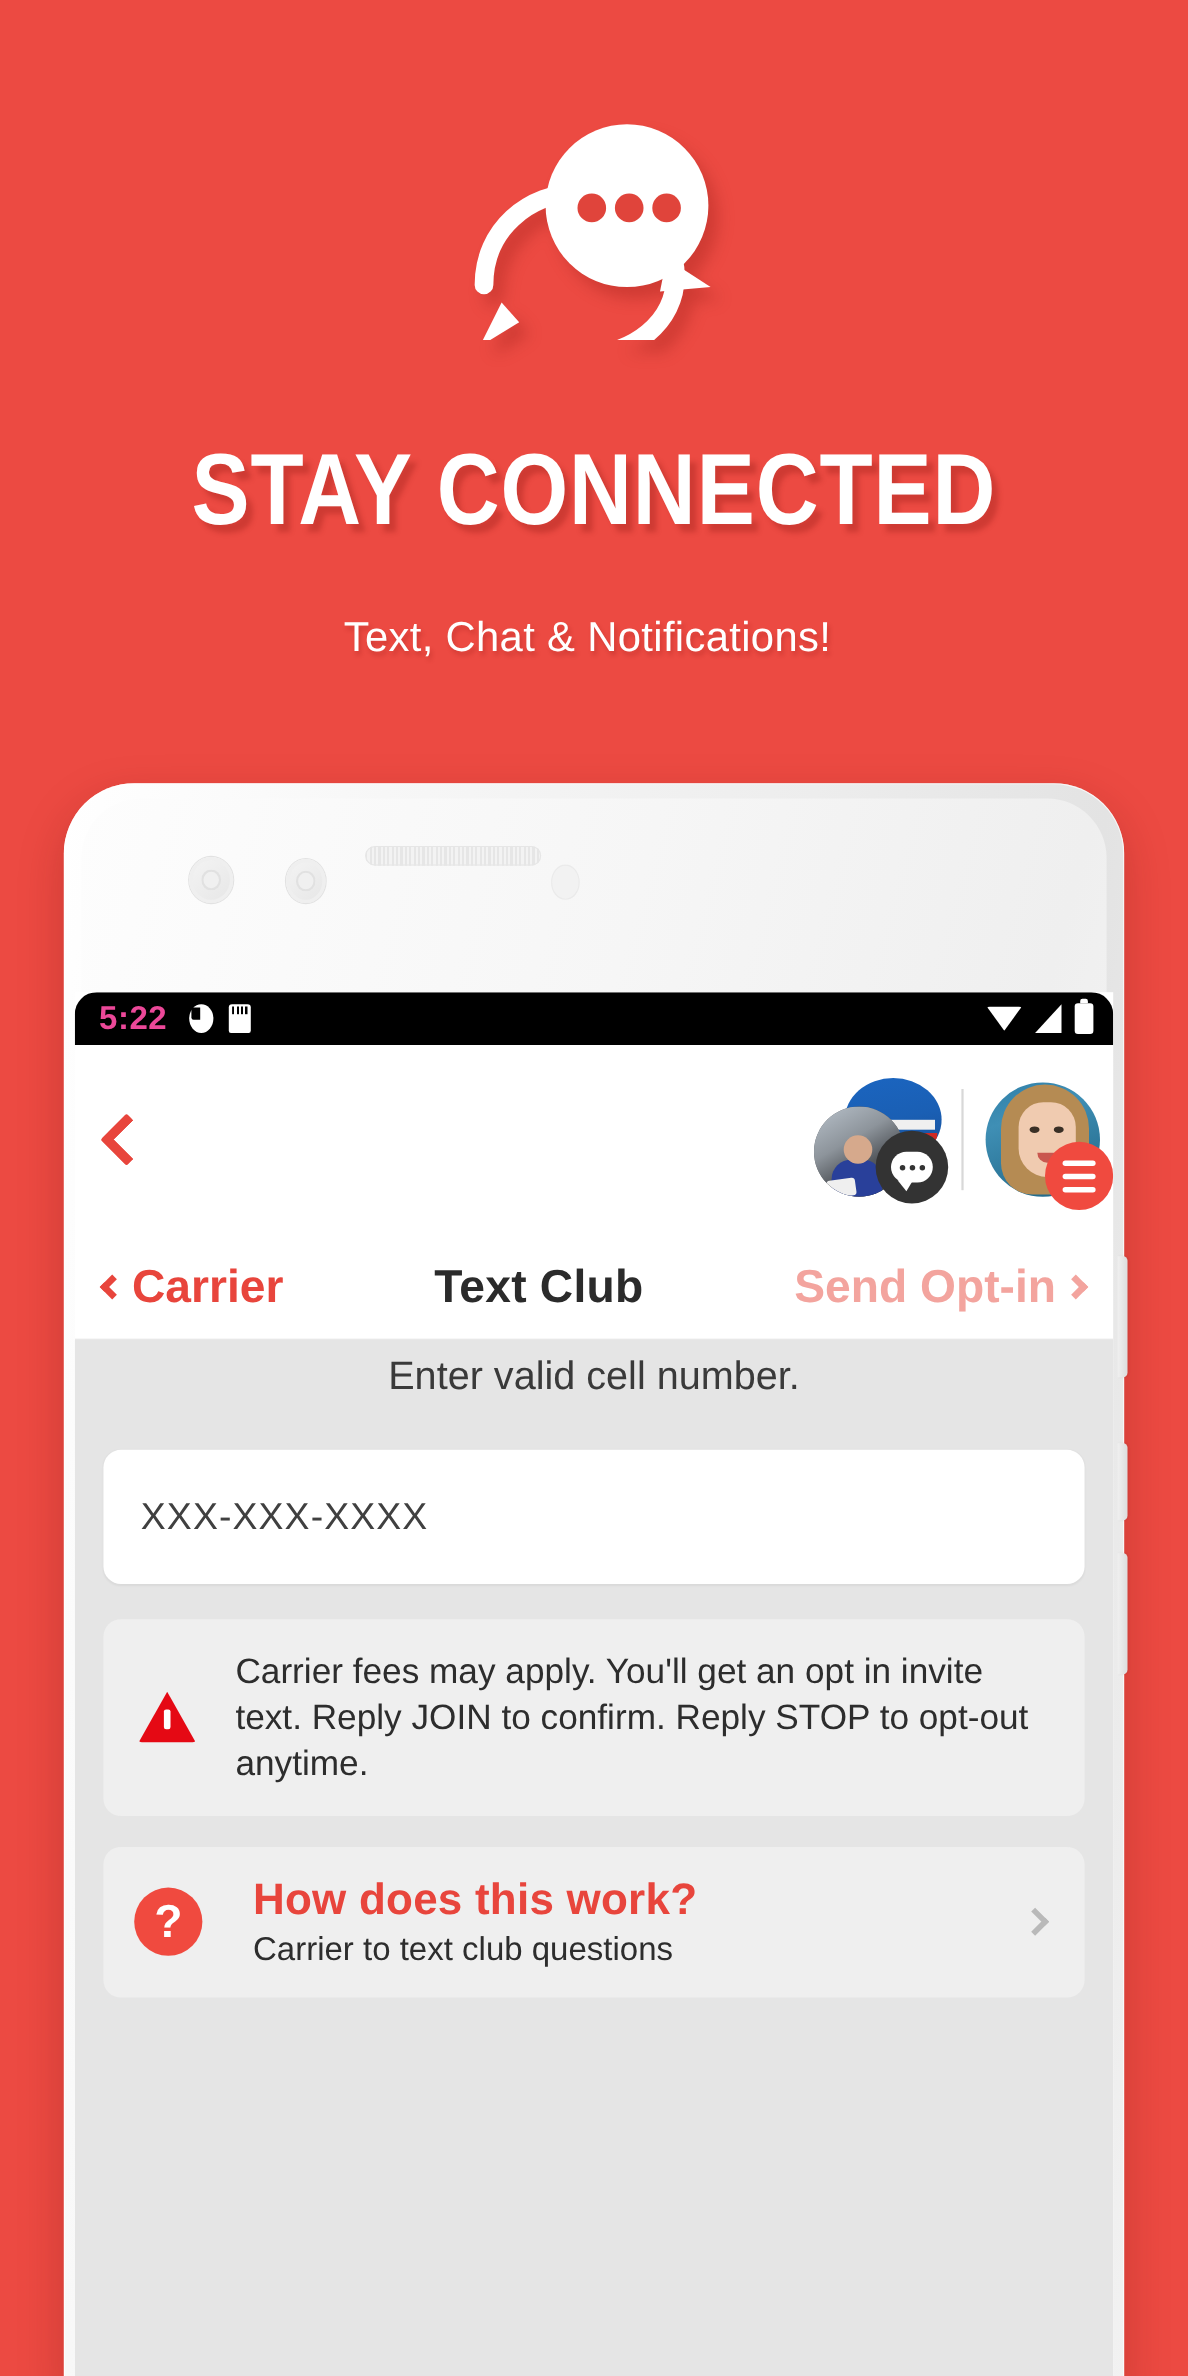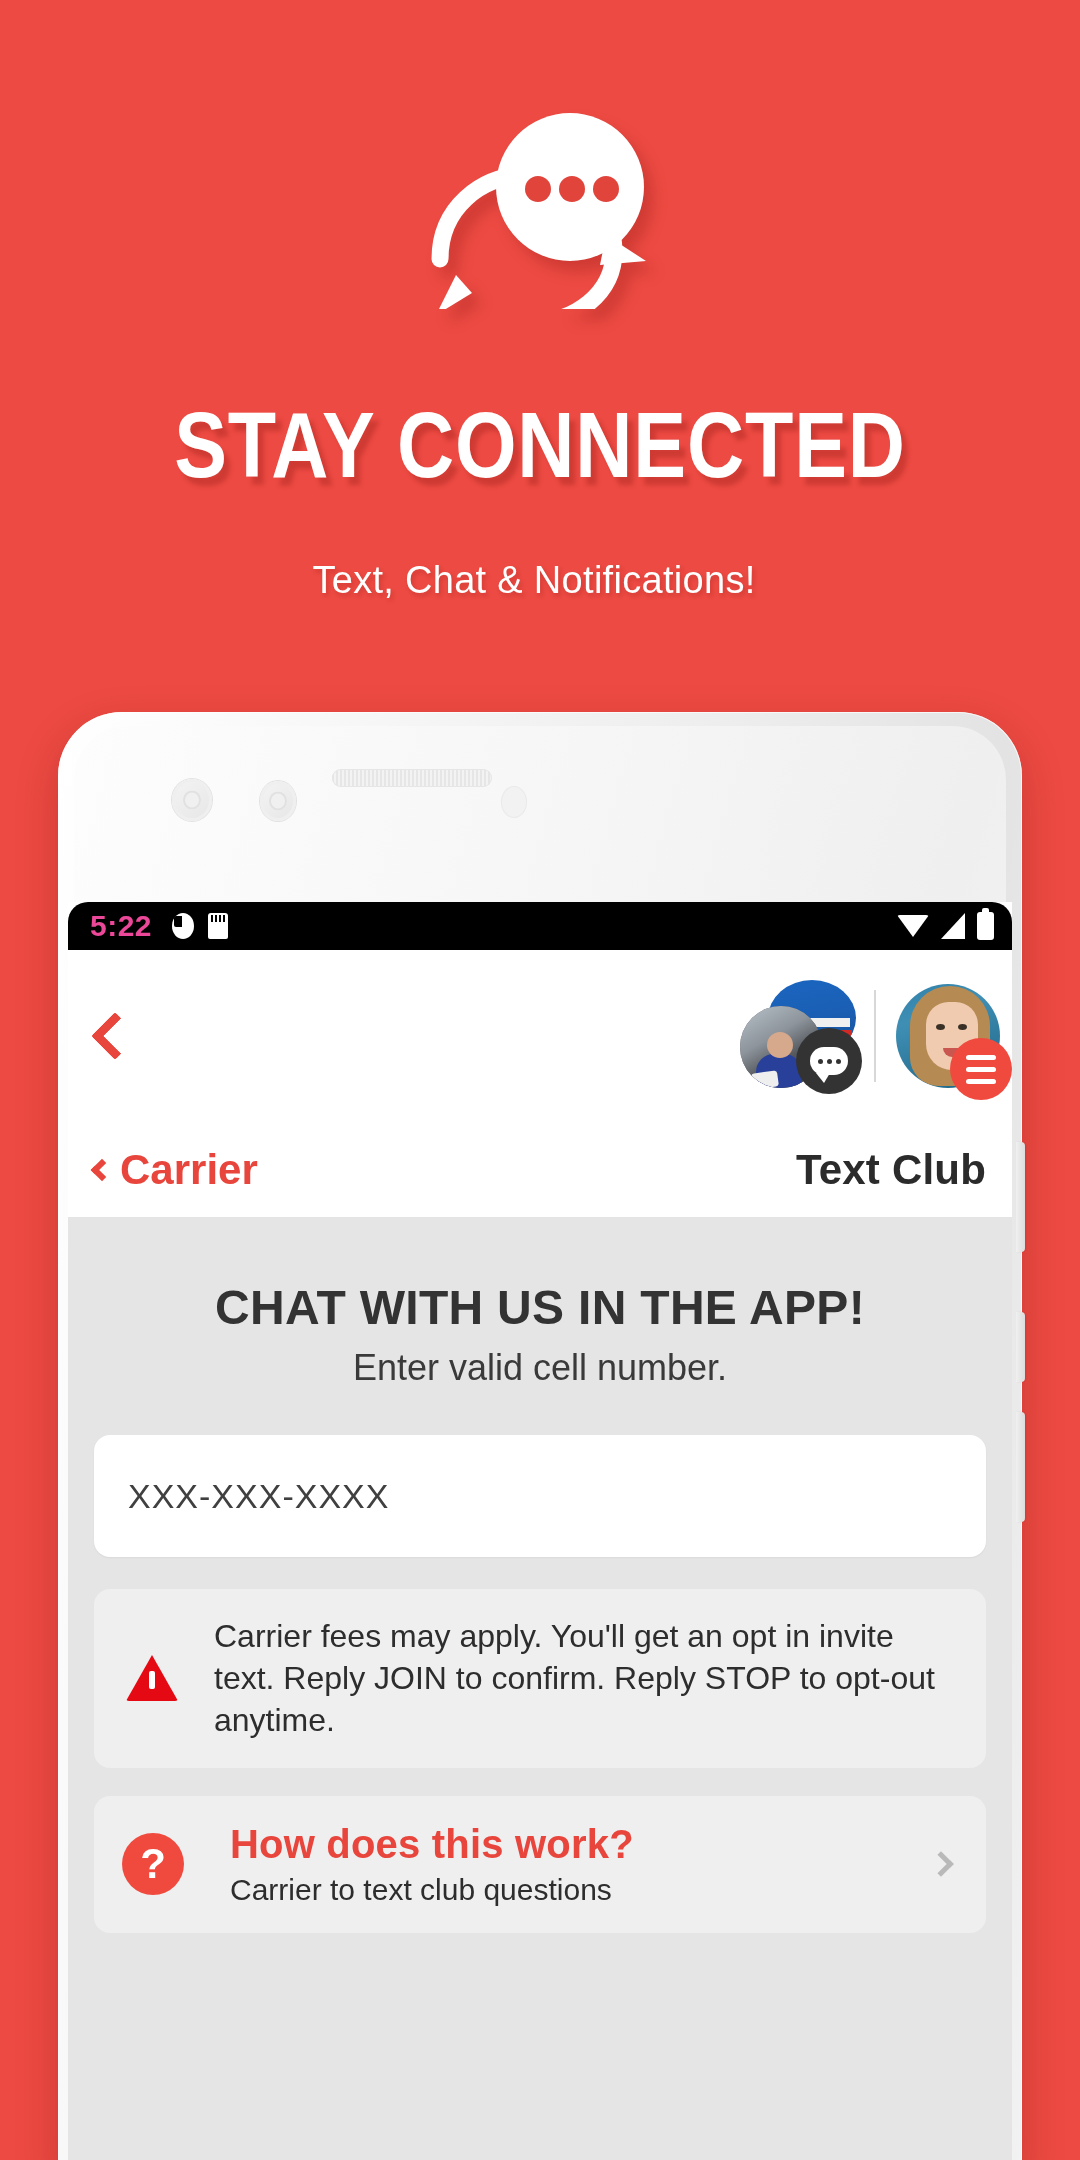--- a/index.html
+++ b/index.html
@@ -338,24 +338,27 @@
         </div>
       </div>
     </div>
 
     <div class="navbar">
       <div class="nav-left">
         <span class="chev l"></span>
         <span>Carrier</span>
       </div>
       <div class="nav-title">Text Club</div>
+      <div class="nav-right">
+        <span>Send Opt-in</span>
+        <span class="chev r"></span>
+      </div>
     </div>
 
     <div class="content">
-      <div class="c-title">CHAT WITH US IN THE APP!</div>
       <div class="c-sub">Enter valid cell number.</div>
 
       <div class="phone-input">
         <span class="ph">XXX-XXX-XXXX</span>
       </div>
 
       <div class="notice">
         <div class="warn-tri"></div>
         <div class="notice-text">Carrier fees may apply. You'll get an opt in invite text. Reply JOIN to confirm. Reply STOP to opt-out anytime.</div>
       </div>

